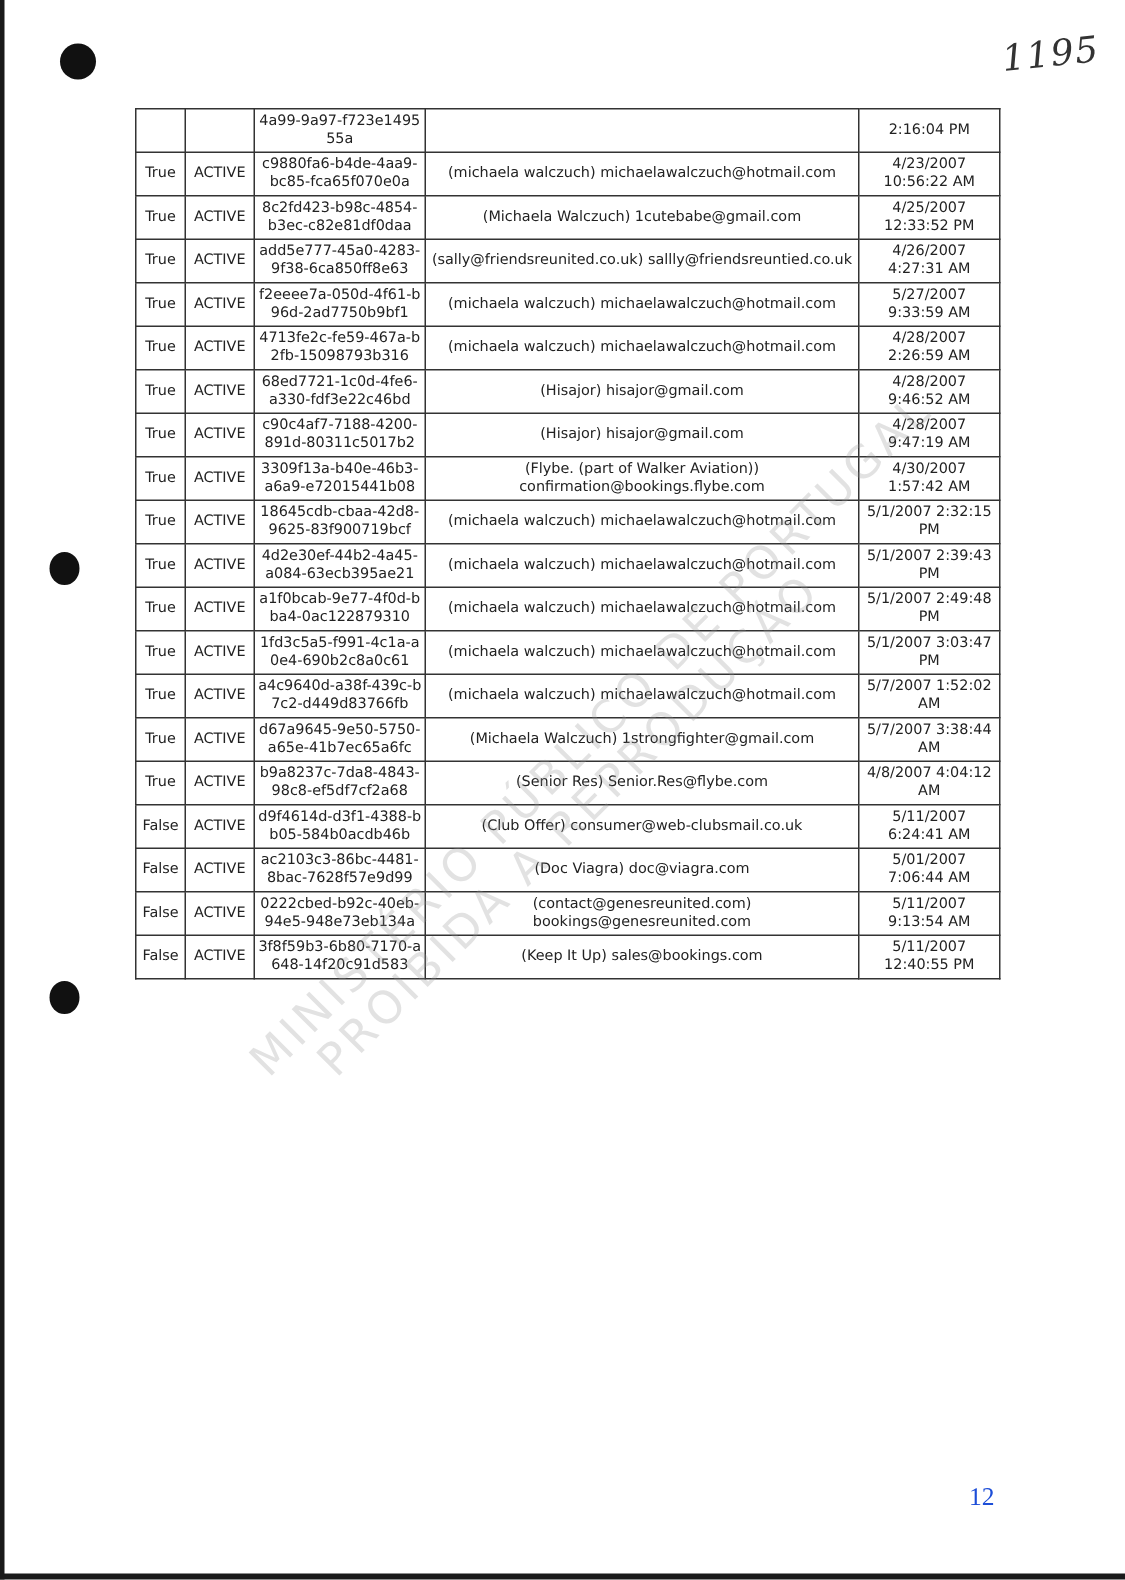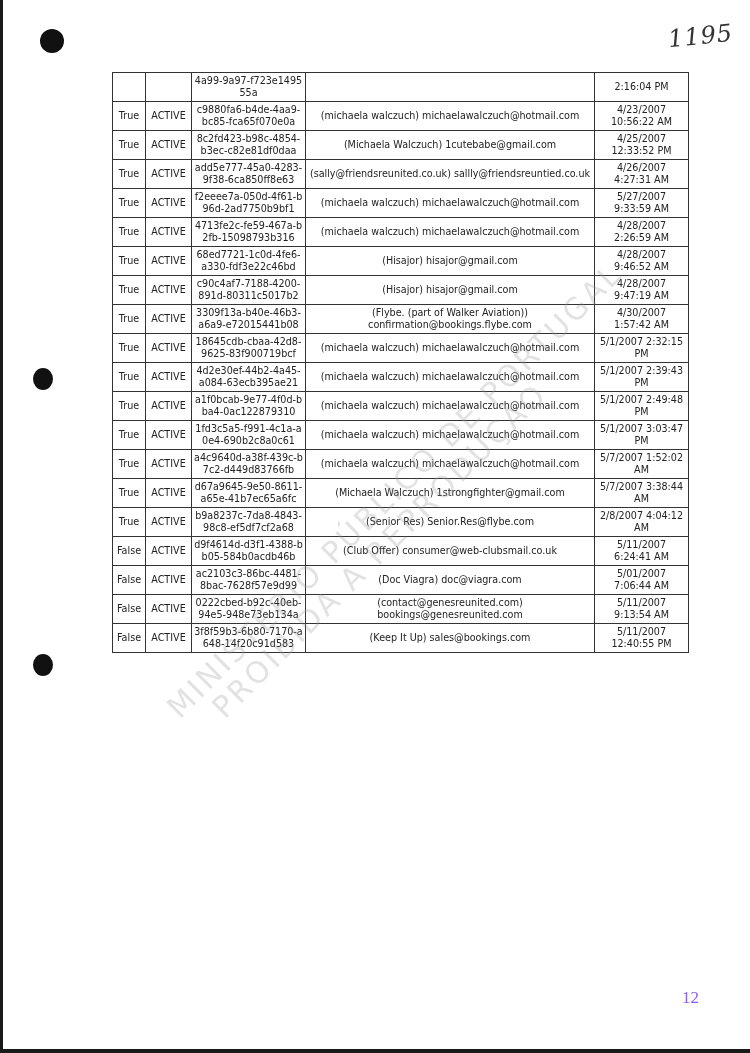--- a/index.html
+++ b/index.html
@@ -14,28 +14,28 @@
     .punch-hole { position: absolute; width: 24px; height: 24px; border-radius: 50%; background: #111; }
     .punch-1 { left: 40px; top: 29px; }
     .punch-2 { left: 33px; top: 368px; width: 20px; height: 22px; }
     .punch-3 { left: 33px; top: 654px; width: 20px; height: 22px; }
     .handwritten {
       position: absolute; left: 668px; top: 22px;
       font-family: "DejaVu Serif", serif; font-style: italic;
       font-size: 24px; color: #333; transform: rotate(-6deg); letter-spacing: 1px;
     }
     .page-number {
-      position: absolute; left: 682px; top: 988px;
-      font-family: "Liberation Serif", serif; font-size: 17px; color: #8b5cf6;
+      position: absolute; left: 646px; top: 988px;
+      font-family: "Liberation Serif", serif; font-size: 17px; color: #1d4ed8;
     }
     table.records {
       position: absolute; left: 90px; top: 72px;
       border-collapse: collapse; table-layout: fixed;
       width: 576px;
-      font-size: 9.6px; line-height: 12px; margin-left: 22px;
+      font-size: 9.6px; line-height: 12px;
     }
     table.records td {
       border: 1px solid #333;
       text-align: center; vertical-align: middle;
       padding: 2px 2px;
       overflow: hidden; white-space: normal;
     }
     col.c1 { width: 33px; }
     col.c2 { width: 46px; }
     col.c3 { width: 114px; }
@@ -168,30 +168,30 @@
       <tr>
         <td>True</td>
         <td>ACTIVE</td>
         <td class="id">a4c9640d-a38f-439c-b7c2-d449d83766fb</td>
         <td class="contact">(michaela walczuch) michaelawalczuch@hotmail.com</td>
         <td>5/7/2007 1:52:02 AM</td>
       </tr>
       <tr>
         <td>True</td>
         <td>ACTIVE</td>
-        <td class="id">d67a9645-9e50-8611-a65e-41b7ec65a6fc</td>
+        <td class="id">d67a9645-9e50-5750-a65e-41b7ec65a6fc</td>
         <td class="contact">(Michaela Walczuch) 1strongfighter@gmail.com</td>
         <td>5/7/2007 3:38:44 AM</td>
       </tr>
       <tr>
         <td>True</td>
         <td>ACTIVE</td>
         <td class="id">b9a8237c-7da8-4843-98c8-ef5df7cf2a68</td>
         <td class="contact">(Senior Res) Senior.Res@flybe.com</td>
-        <td>2/8/2007 4:04:12 AM</td>
+        <td>4/8/2007 4:04:12 AM</td>
       </tr>
       <tr>
         <td>False</td>
         <td>ACTIVE</td>
         <td class="id">d9f4614d-d3f1-4388-bb05-584b0acdb46b</td>
         <td class="contact">(Club Offer) consumer@web-clubsmail.co.uk</td>
         <td>5/11/2007 6:24:41 AM</td>
       </tr>
       <tr>
         <td>False</td>

